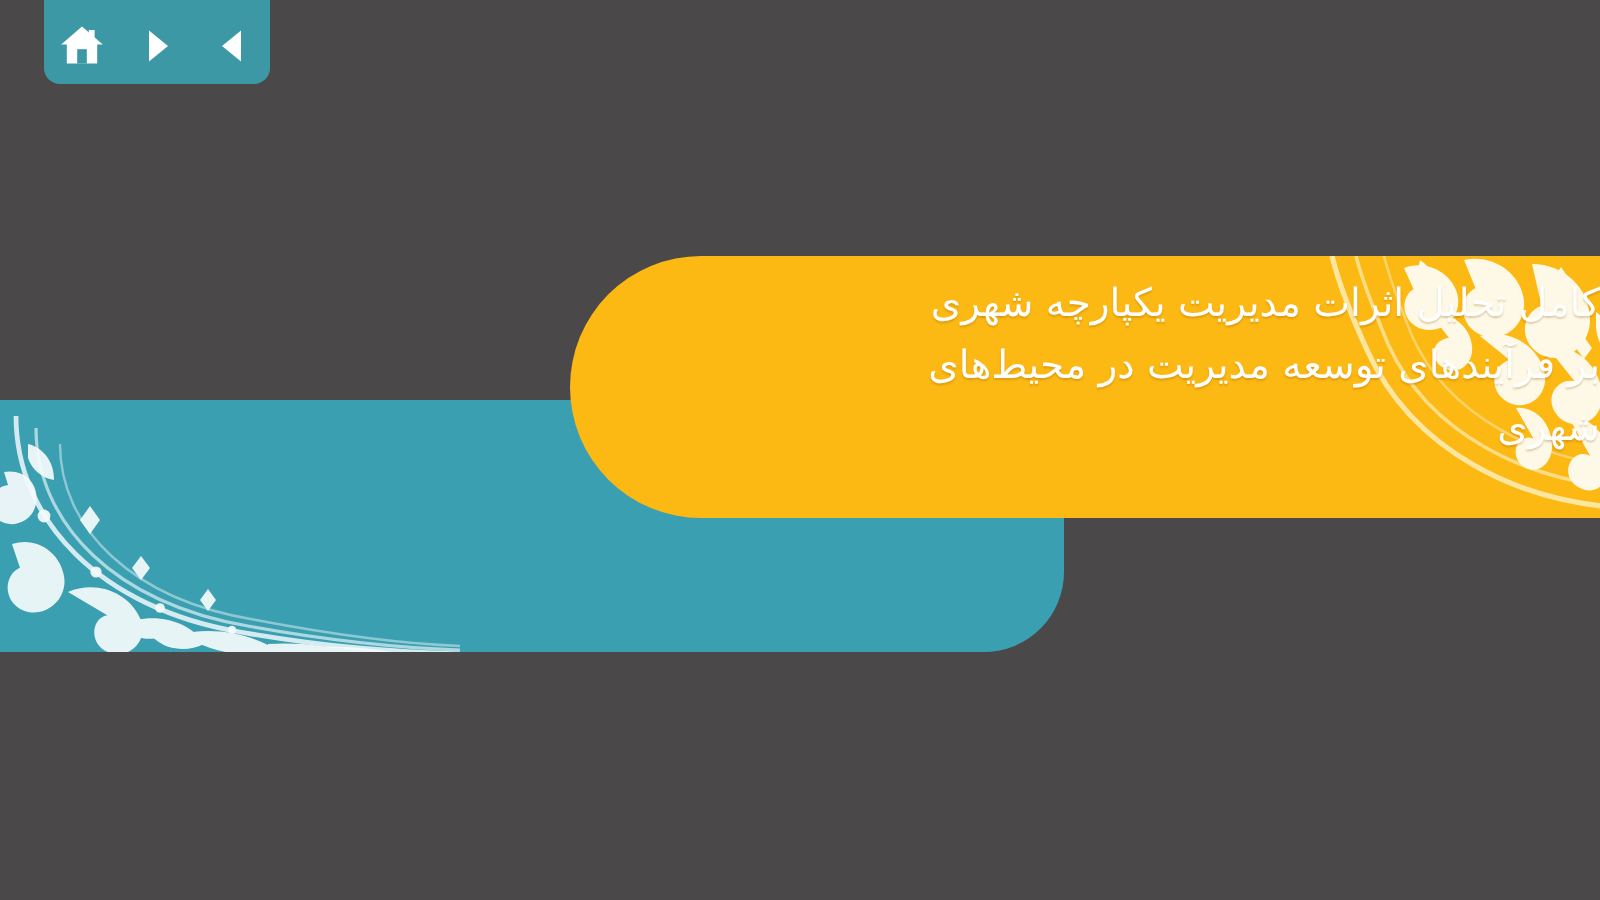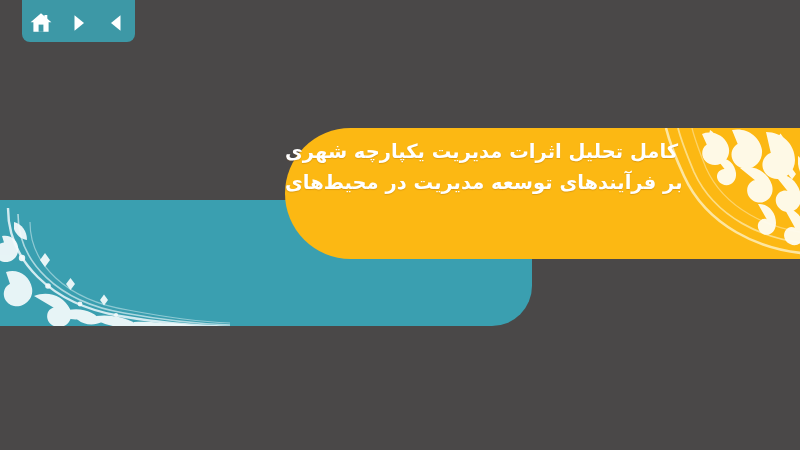--- a/index.html
+++ b/index.html
@@ -87,26 +87,26 @@
     pointer-events: none;
   }
 
   
   #titleBlock {
     position: absolute;
     left: 285px;
     top: 136px;
     width: 515px;
     z-index: 30;
-    text-align: left;
+    text-align: right;
     direction: rtl;
     color: #ffffff;
     font-size: 19.5px;
     line-height: 31px;
-    font-weight: bold;
+    font-weight: normal;
     text-shadow: 0 1px 1px rgba(140,80,0,.25);
     pointer-events: none;
   }
   #titleBlock .tline { display: block; white-space: nowrap; }
 </style>
 </head>
 <body>
 
 <div id="stage">
 
@@ -168,20 +168,21 @@
         <path d="M70,2 c6,4 9,10 9,17 -5,-2 -9,-6 -10,-12z"></path>
         <path d="M158,28 c8,6 12,16 11,27 -6,-4 -10,-11 -11,-19z"></path>
         <path d="M166,116 c5,4 8,9 9,15 -5,-2 -9,-7 -10,-13z"></path>
       </g>
     </svg>
   </div>
 
   <div id="titleBlock">
     <span class="tline">کامل تحلیل اثرات مدیریت یکپارچه شهری</span>
     <span class="tline">بر فرآیندهای توسعه مدیریت در محیط‌های</span>
+    <span class="tline">شهری</span>
   </div>
 
   <div id="navbar">
 
     <div class="navbtn" title="">
       <svg width="22" height="22" viewBox="0 0 22 22">
         <path d="M15.5 3.2 L6.0 11.0 L15.5 18.8 Z" fill="#ffffff"></path>
       </svg>
     </div>
 

